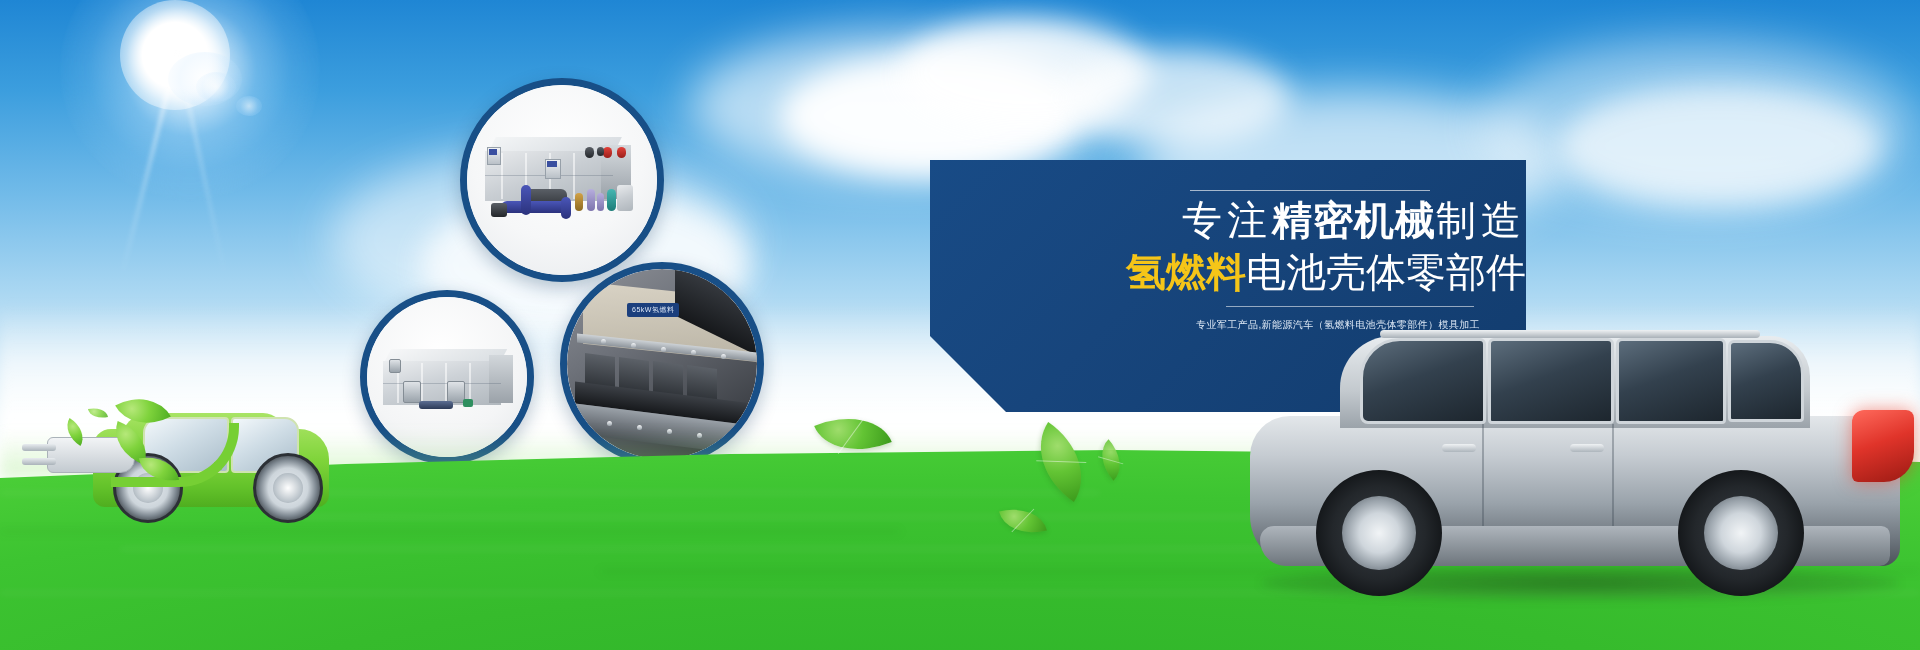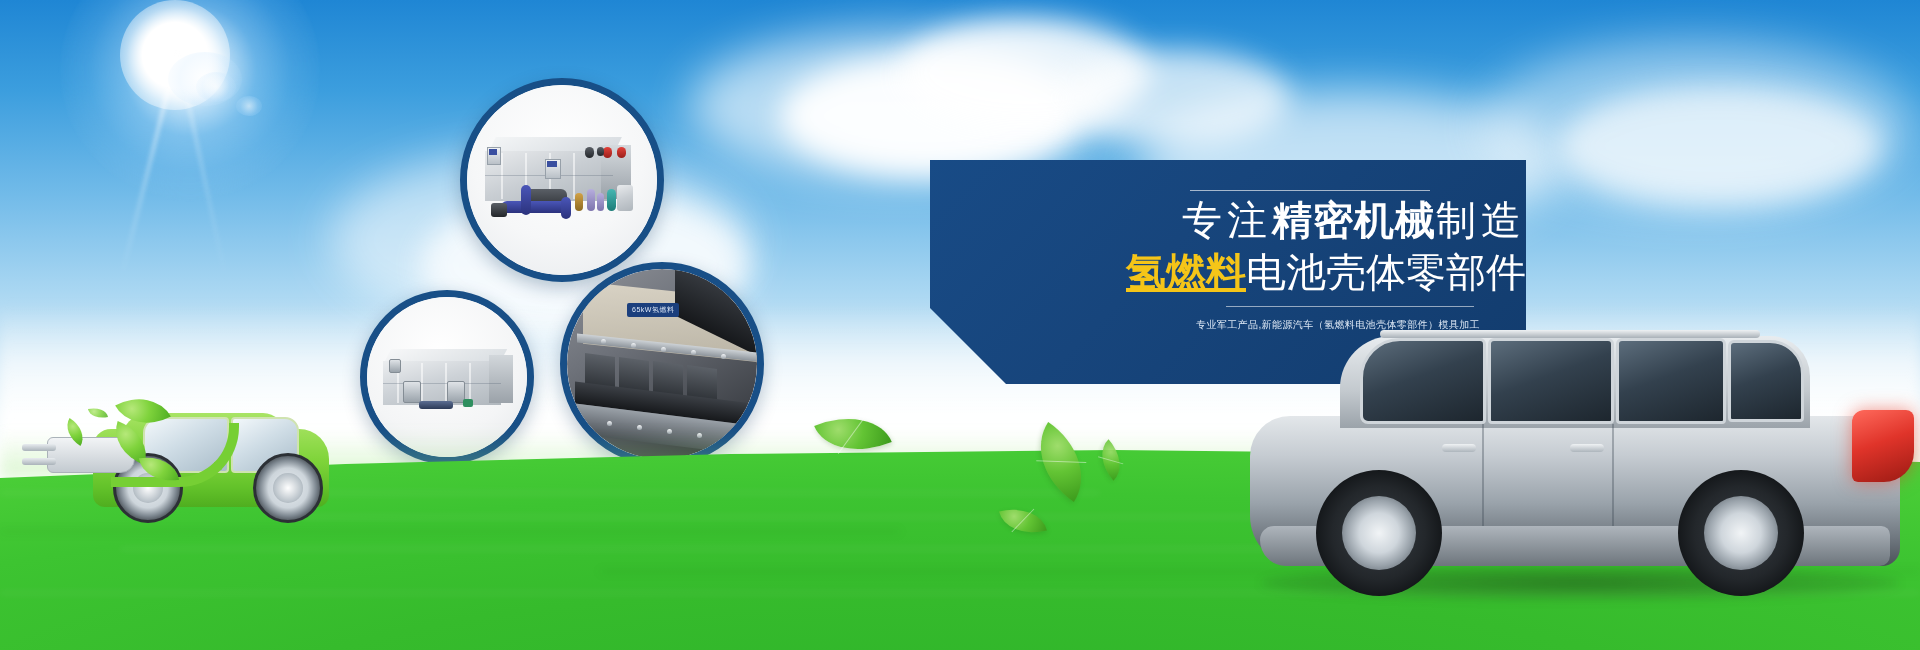--- a/index.html
+++ b/index.html
@@ -105,40 +105,40 @@
   .bolt{position:absolute;width:5px;height:5px;border-radius:50%;background:linear-gradient(180deg,#f3f5f7,#9aa2aa);}
   .fin{position:absolute;background:linear-gradient(180deg,#5c6168,#2d3136);}
   .c3 .label{
     position:absolute;left:60px;top:34px;
     background:#1b3f7d;color:#dde8f7;font-size:7px;padding:2px 5px;border-radius:2px;
     letter-spacing:.5px;white-space:nowrap;
   }
 
   
   .panel{
-    position:absolute;left:930px;top:160px;width:596px;height:224px;
+    position:absolute;left:930px;top:160px;width:596px;height:252px;
     background:linear-gradient(135deg,#184b86 0%,#17457c 40%,#123c6e 100%);
     clip-path:polygon(0 0,100% 0,100% 100%,76px 100%,0 calc(100% - 76px));
     box-shadow:0 8px 26px rgba(8,35,70,.30);
   }
   .rule-top{
     position:absolute;left:260px;top:30px;width:240px;height:1px;background:rgba(255,255,255,.62);
   }
   .line1{
     position:absolute;left:60px;top:36px;width:536px;text-align:right;
     color:#ffffff;font-size:40px;line-height:48px;white-space:nowrap;
     font-family:"Liberation Sans","DejaVu Sans",sans-serif;
   }
   .line1 .thin{font-weight:400;letter-spacing:5px;}
   .line1 .bold{font-weight:700;letter-spacing:1px;}
   .line2{
     position:absolute;left:40px;top:88px;width:556px;text-align:right;
     font-size:40px;line-height:48px;white-space:nowrap;
   }
-  .line2 .hl{color:#f5c518;font-weight:700;letter-spacing:0px;text-decoration:underline;}
+  .line2 .hl{color:#f5c518;font-weight:700;letter-spacing:0px;}
   .line2 .rest{color:#ffffff;font-weight:400;letter-spacing:0px;}
   .rule-bot{
     position:absolute;left:296px;top:146px;width:248px;height:1px;background:rgba(255,255,255,.55);
   }
   .sub{
     position:absolute;left:30px;top:154px;width:520px;text-align:right;
     color:#dce7f4;font-size:10px;line-height:22px;letter-spacing:.4px;white-space:nowrap;
   }
 
   

